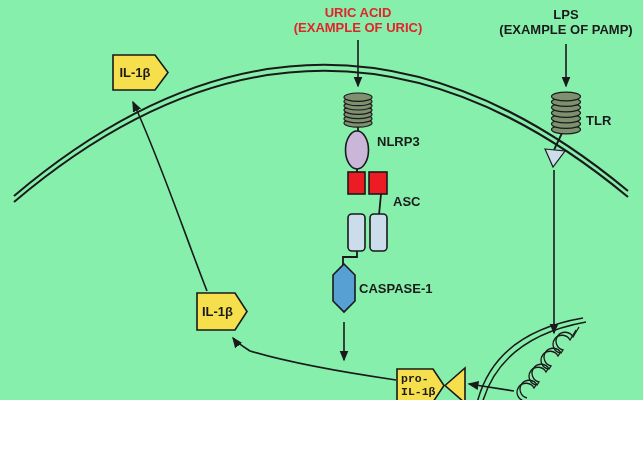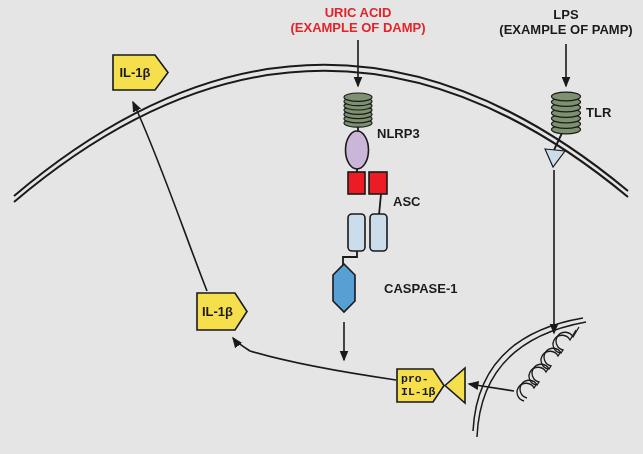--- a/index.html
+++ b/index.html
@@ -1,16 +1,16 @@
 <!DOCTYPE html>
 <html><head>
 <meta charset="utf-8">
 <style>
   html,body{margin:0;padding:0;background:#ffffff;}
-  #canvas{position:relative;width:643px;height:454px;background:#e5e5e5;overflow:hidden;
+  #canvas{position:relative;width:643px;height:400px;background:#86efac;overflow:hidden;
           font-family:"Liberation Sans",sans-serif;}
   #canvas svg{position:absolute;left:0;top:0;}
   .lbl{position:absolute;font-weight:bold;font-size:13px;color:#1a1a1a;white-space:nowrap;}
   .title{text-align:center;line-height:15px;font-size:13px;}
   .red{color:#e42229;}
   .badge-lbl{position:absolute;display:flex;align-items:center;justify-content:center;
              font-weight:bold;font-size:13px;color:#1a1a1a;}
   .pro-lbl{position:absolute;font-weight:bold;font-size:11.5px;line-height:13px;color:#1a1a1a;font-family:Liberation Mono, monospace;}
 </style>
 </head>
@@ -97,35 +97,35 @@
     <g stroke="#1a1a1a" stroke-width="1.6" fill="#f6df4c">
       <polygon points="113,55 155,55 168,72.5 155,90 113,90"></polygon>
       <polygon points="197,293 235,293 247,311.5 235,330 197,330"></polygon>
       <polygon points="397,369 433,369 444,385.5 433,402 397,402"></polygon>
       <polygon points="445,385.5 465,368 465,403"></polygon>
     </g>
   </svg>
 
   <div class="lbl title red" style="left:250px;top:5px;width:216px;">
     <div>URIC ACID</div>
-    <div>(EXAMPLE OF DAMP)</div>
+    <div>(EXAMPLE OF URIC)</div>
   </div>
 
   <div class="lbl title" style="left:481px;top:7px;width:170px;">
     <div>LPS</div>
     <div>(EXAMPLE OF PAMP)</div>
   </div>
 
-  <div class="lbl" style="left:377px;top:126px;">NLRP3</div>
+  <div class="lbl" style="left:377px;top:134px;">NLRP3</div>
 
   <div class="lbl" style="left:393px;top:194px;">ASC</div>
 
-  <div class="lbl" style="left:359px;top:281px;margin-left:25px;">CASPASE-1</div>
+  <div class="lbl" style="left:359px;top:281px;">CASPASE-1</div>
 
-  <div class="lbl" style="left:586px;top:105px;">TLR</div>
+  <div class="lbl" style="left:586px;top:113px;">TLR</div>
 
   <div class="badge-lbl" style="left:113px;top:55px;width:44px;height:35px;">IL-1β</div>
 
   <div class="badge-lbl" style="left:197px;top:293px;width:41px;height:37px;">IL-1β</div>
 
   <div class="pro-lbl" style="left:401px;top:372px;">
     <div>pro-</div>
     <div>IL-1β</div>
   </div>
 

